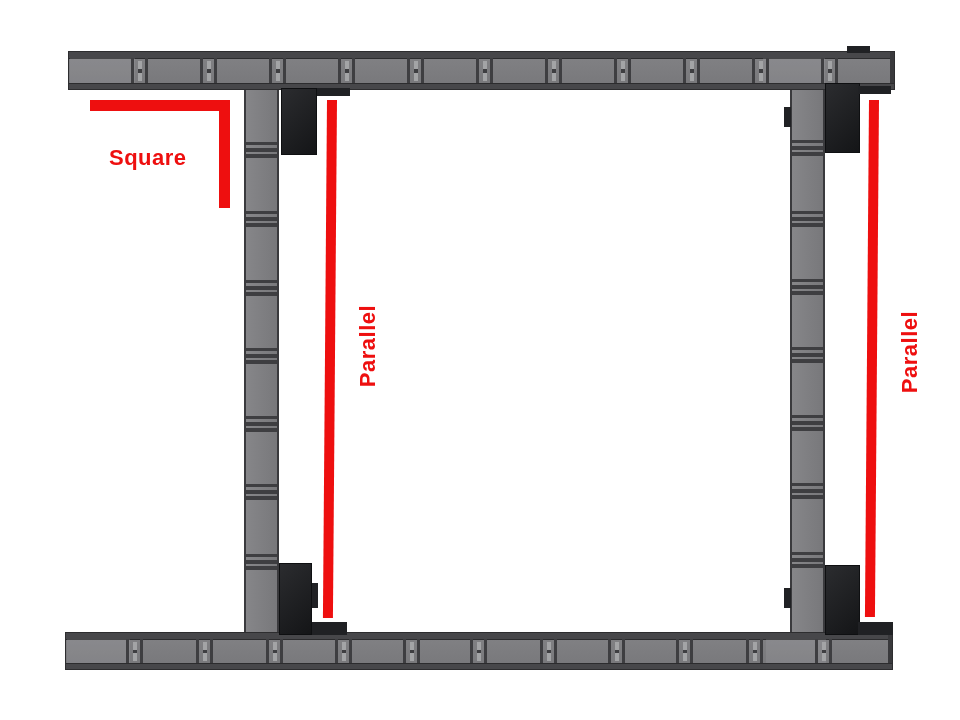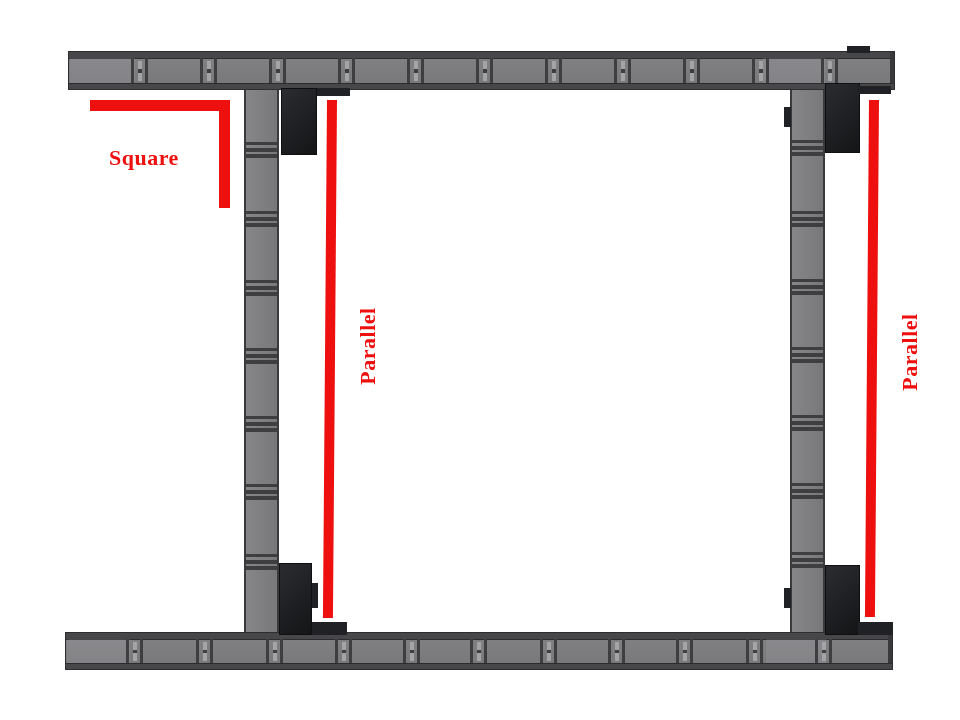--- a/index.html
+++ b/index.html
@@ -7,21 +7,21 @@
     --ch-gray:#7d7d80;
     --ch-edge:#47474a;
     --dark-line:#3e3e41;
     --slot-light:#a3a4a6;
     --gusset:#1d1e21;
     --bg:#ffffff;
   }
   html,body{margin:0;padding:0;background:var(--bg);}
   .canvas{
     position:relative;width:956px;height:720px;background:var(--bg);
-    overflow:hidden;font-family:Liberation Serif, serif;
+    overflow:hidden;font-family:Liberation Sans, sans-serif;
   }
   
   .hchannel{
     position:absolute;background:linear-gradient(to bottom,#828285,#77777a);
     border:1px solid #2d2d2f;box-sizing:border-box;
   }
   .hchannel::before{content:"";position:absolute;top:0;left:0;right:0;height:6px;background:var(--ch-edge);border-bottom:1px solid #2c2c2e;}
   .hchannel::after{content:"";position:absolute;bottom:0;left:0;right:0;height:5px;background:var(--ch-edge);border-top:1px solid #2c2c2e;}
   .hdivider{position:absolute;top:7px;bottom:6px;width:17px;margin-left:-8px;}
   .hdivider .bar-l{position:absolute;left:0;top:-1px;bottom:-1px;width:3px;background:var(--dark-line);}

